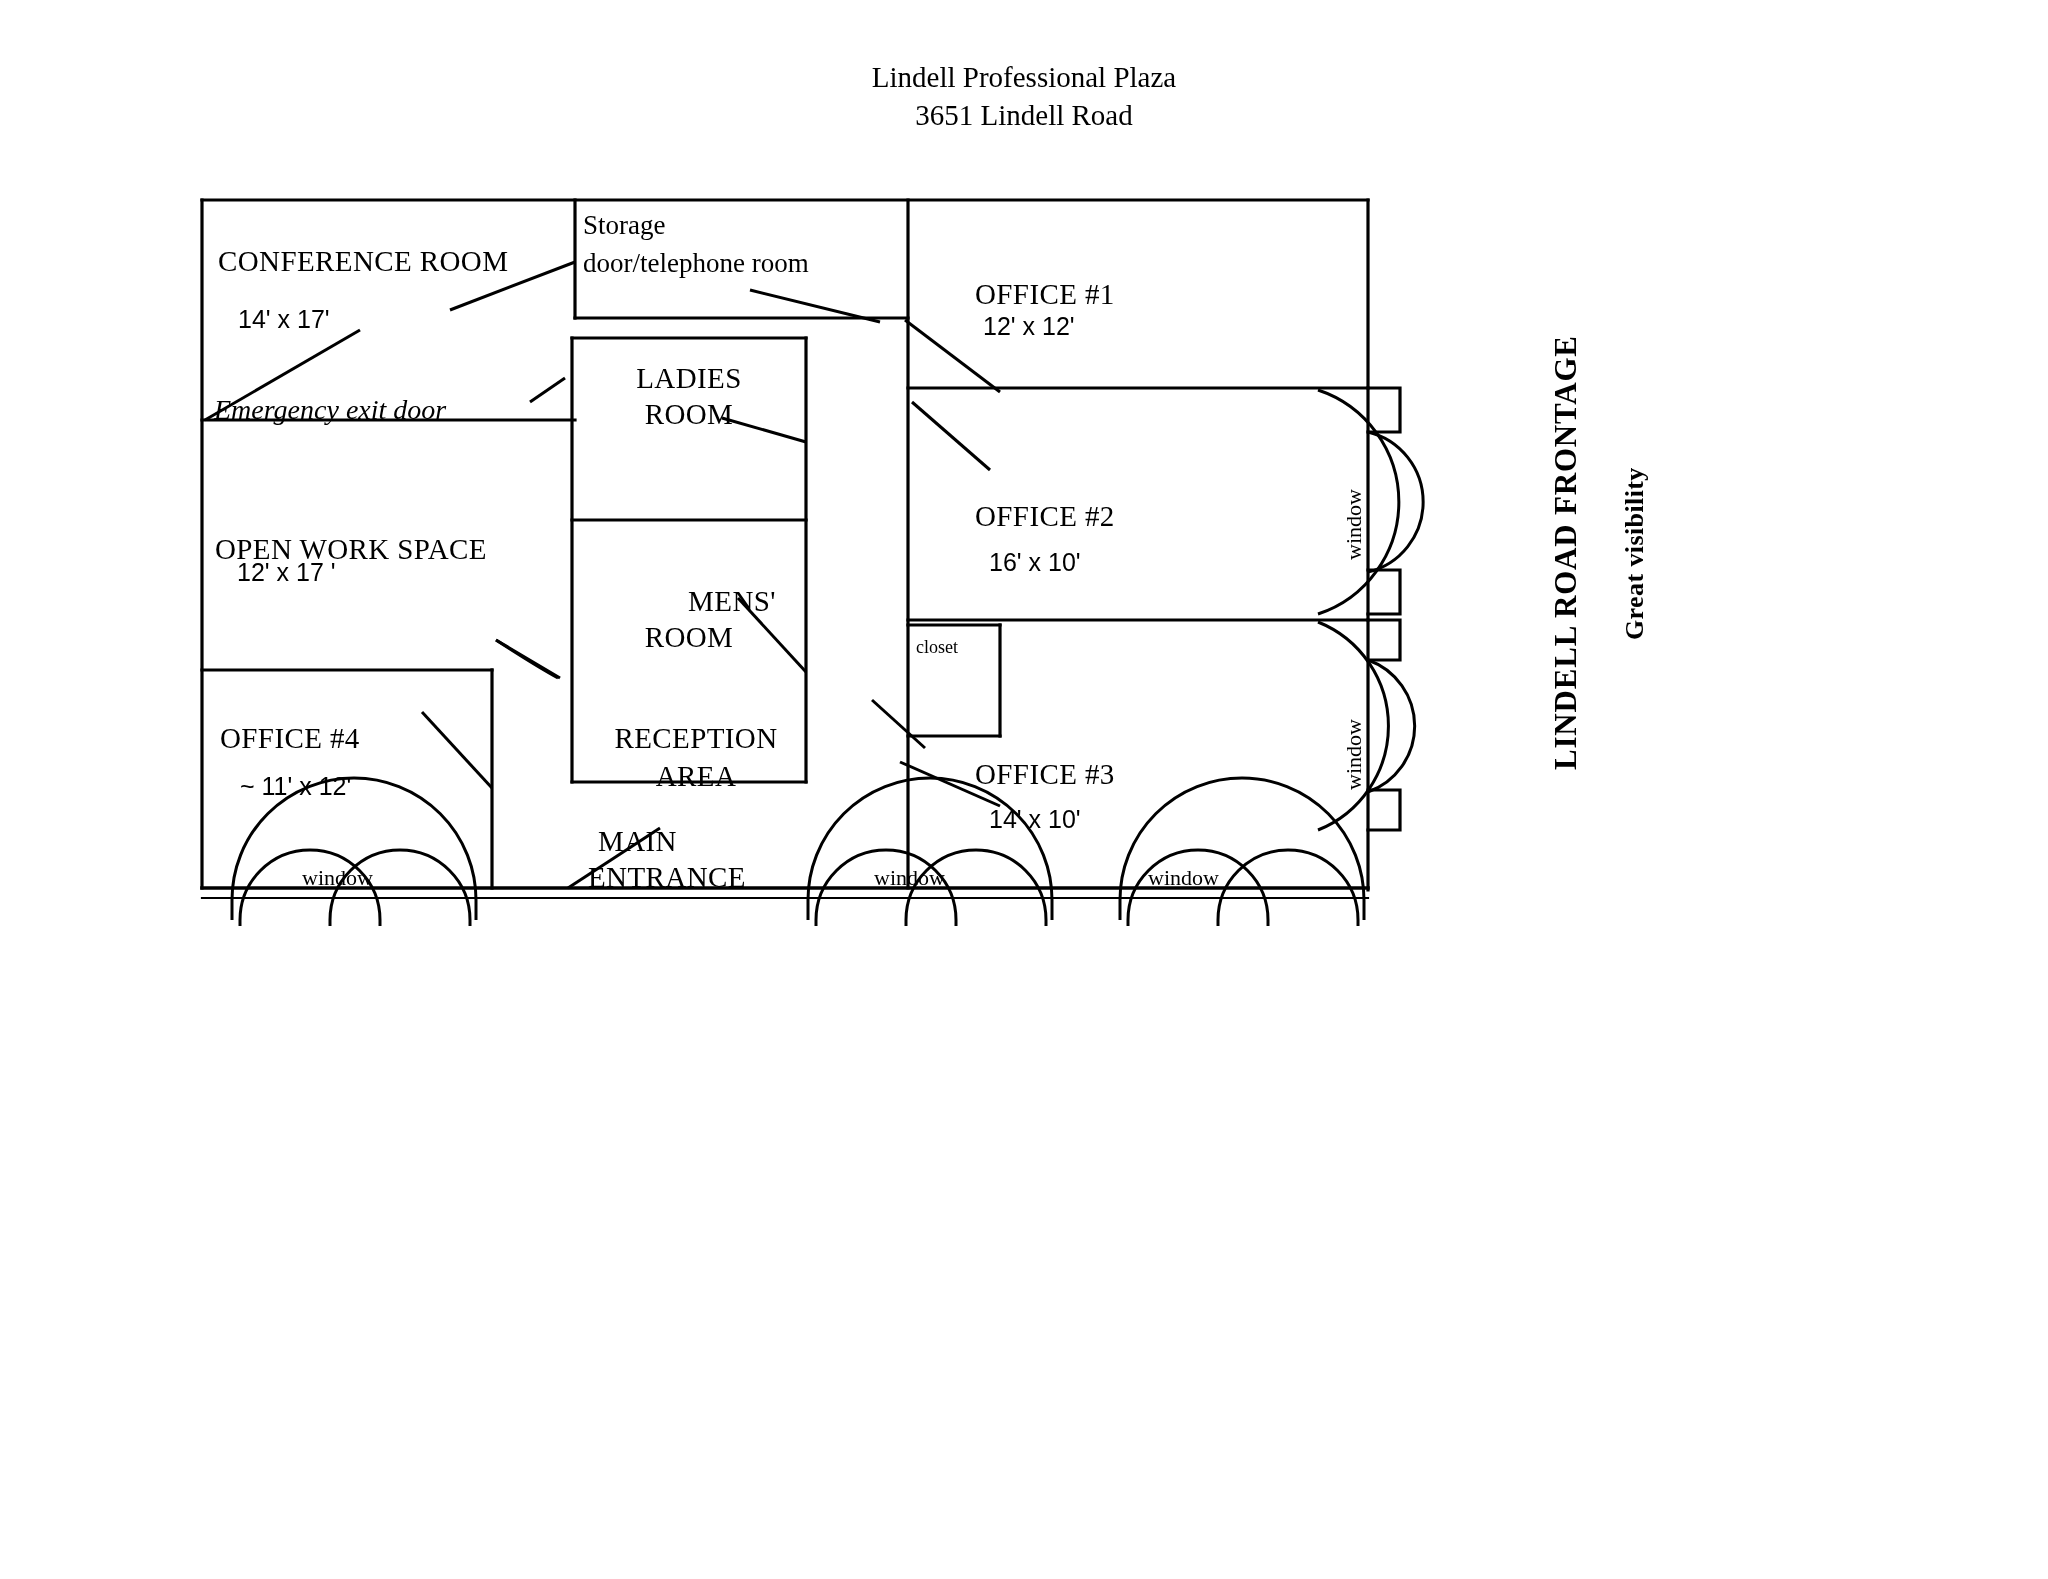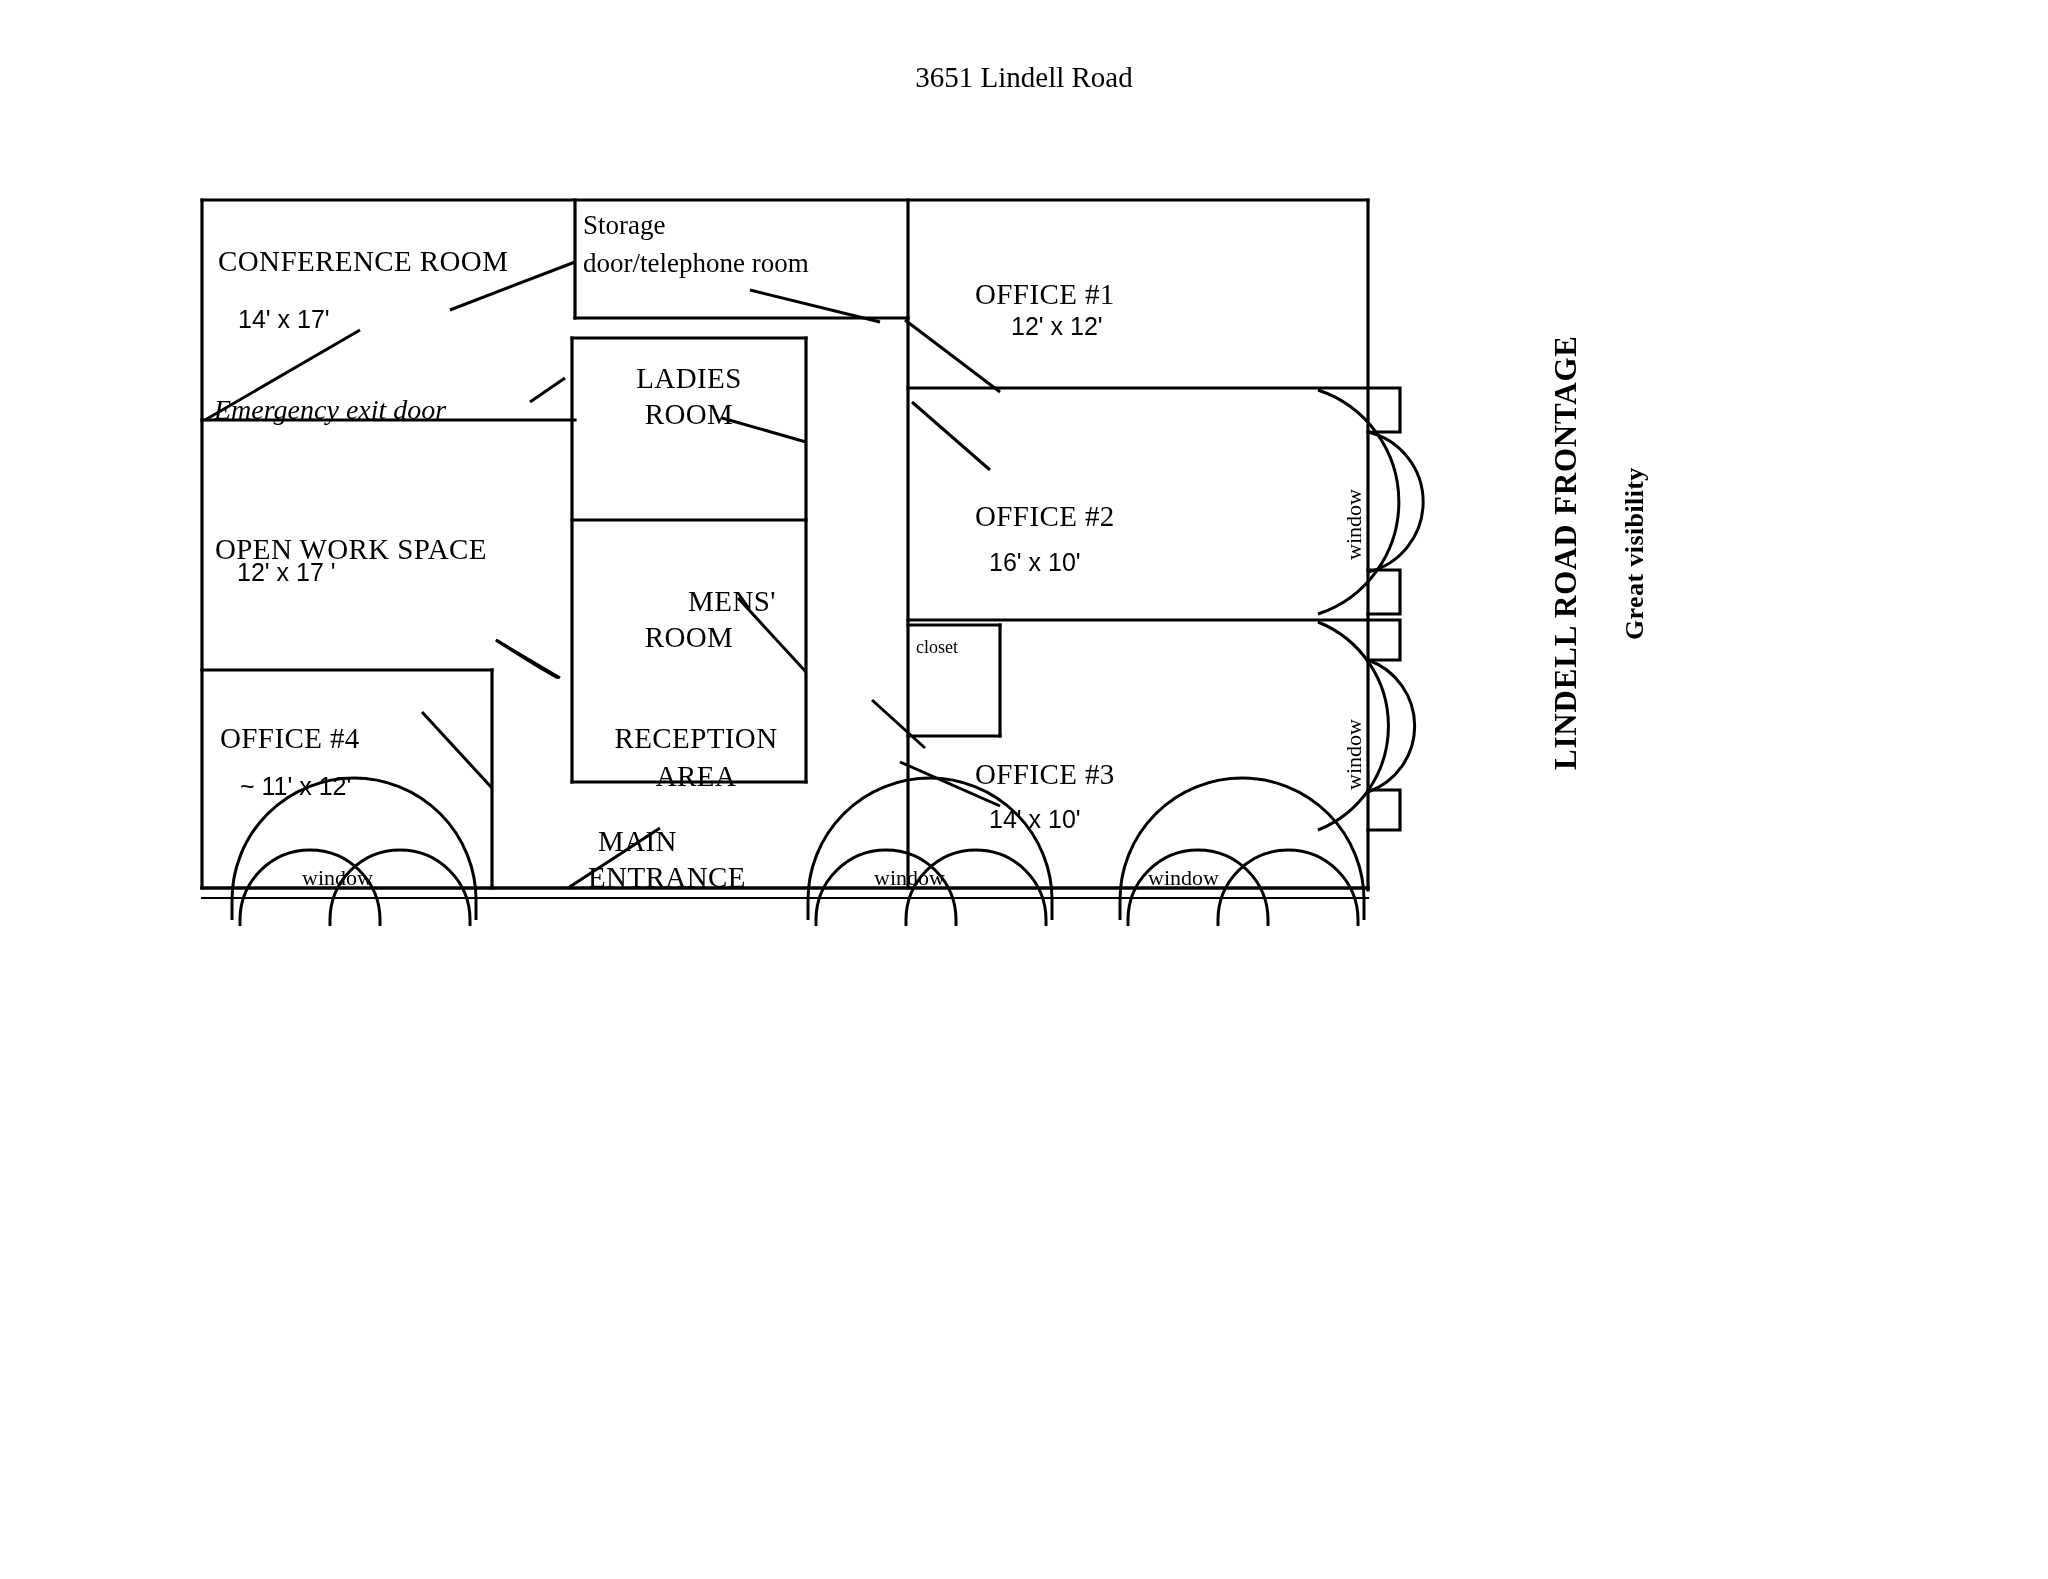--- a/index.html
+++ b/index.html
@@ -106,20 +106,21 @@
   .ctr {
     text-align: center;
   }
 </style>
 </head>
 <body>
 
 <div id="plan-wrap">
 
   <div class="title-block">
+    <div class="title-line-2">Lindell Professional Plaza</div>
     <div class="title-line-3">3651 Lindell Road</div>
   </div>
 
   <svg id="floorplan" viewBox="0 0 2048 1579">
     <g fill="none" stroke="#000000" stroke-width="3.2" stroke-linecap="square">
 
       <line x1="202" y1="200" x2="202" y2="888"></line>
 
       <line x1="202" y1="200" x2="1368" y2="200"></line>
 
@@ -235,21 +236,21 @@
 
   <div class="lbl lbl-room" style="left:218px; top:245px;">CONFERENCE ROOM</div>
   <div class="lbl lbl-dim" style="left:238px; top:305px;">14'  x 17'</div>
 
   <div class="lbl lbl-small" style="left:583px; top:210px;">Storage</div>
   <div class="lbl lbl-small" style="left:583px; top:248px;">door/telephone room</div>
 
   <div class="lbl lbl-italic" style="left:214px; top:394px;">Emergency exit door</div>
 
   <div class="lbl lbl-room" style="left:975px; top:278px;">OFFICE #1</div>
-  <div class="lbl lbl-dim" style="left:983px; top:312px;margin-left:28px;">12' x 12'</div>
+  <div class="lbl lbl-dim" style="left:983px; top:312px;">12' x 12'</div>
 
   <div class="lbl lbl-room ctr" style="left:572px; top:362px; width:234px;">LADIES</div>
   <div class="lbl lbl-room ctr" style="left:572px; top:398px; width:234px;">ROOM</div>
 
   <div class="lbl lbl-room" style="left:215px; top:497px;margin-top:36px;">OPEN WORK SPACE</div>
   <div class="lbl lbl-dim" style="left:237px; top:558px;">12' x 17 '</div>
 
   <div class="lbl lbl-room" style="left:975px; top:500px;">OFFICE #2</div>
   <div class="lbl lbl-dim" style="left:989px; top:548px;">16' x 10'</div>
 

